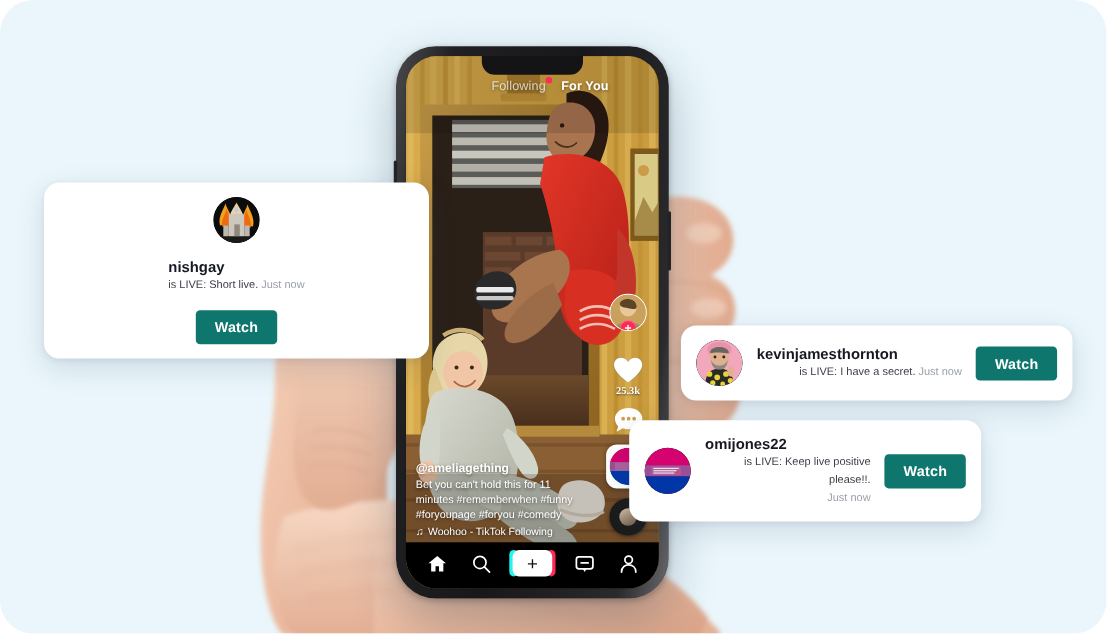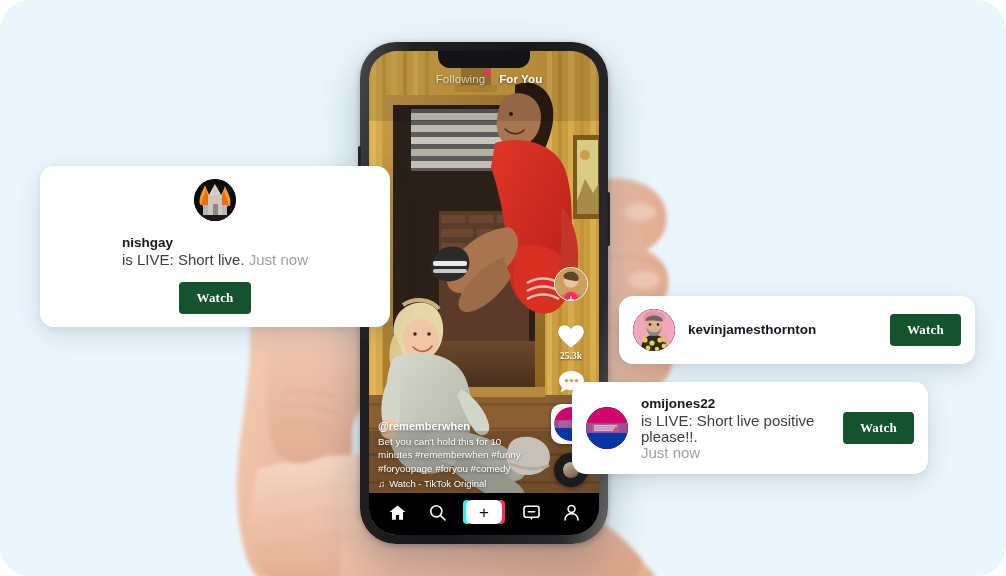--- a/index.html
+++ b/index.html
@@ -76,21 +76,21 @@
   #video {
     position: absolute;
     inset: 0;
     overflow: hidden;
   }
   #video svg { display: block; width: 100%; height: 100%; }
 
   
   #top-nav {
     position: absolute;
-    top: 22px; left: 5px; width: 100%;
+    top: 22px; left: 16px; width: 100%;
     display: flex;
     justify-content: center;
     align-items: center;
     gap: 14px;
     z-index: 32;
     text-shadow: 0 1px 3px rgba(0,0,0,0.45);
   }
   #top-nav .nav-item {
     font-size: 11.5px;
     color: rgba(255,255,255,0.72);
@@ -247,42 +247,43 @@
   .notif-avatar svg { display:block; width:100%; height:100%; }
   .notif-text { flex: 1 1 auto; min-width: 0; }
   .notif-name {
     font-size: 13.5px;
     font-weight: bold;
     color: #161823;
     line-height: 17px;
     margin-bottom: 1px;
   }
   .notif-sub {
-    font-size: 15px;
+    font-size: 10px;
     color: #3b3e48;
     line-height: 16.5px;
+    text-align: right;
   }
   .notif-sub .time { color: #9aa0ab; }
   .watch-btn {
     flex: 0 0 auto;
-    background: #14532d;
+    background: #0f766e;
     color: #fff;
     font-size: 13px;
     font-weight: bold;
     border: none;
     border-radius: 4px;
     padding: 8px 17px;
     cursor: pointer;
-    font-family: Liberation Serif, serif;
+    font-family: Liberation Sans, sans-serif;
     letter-spacing: .2px;
   }
 
   #notif-1 { left: 40px; top: 166px; width: 350px; flex-direction: column; }
   #notif-2 { left: 619px; top: 296px; width: 356px; }
-  #notif-3 { left: 572px; top: 382px; width: 356px; }
+  #notif-3 { left: 572px; top: 382px; width: 320px; }
   #notif-3 .notif-sub { line-height: 16px; }
 </style>
 </head>
 <body>
 
 <div id="stage">
 
   <svg id="hand-layer" viewBox="0 0 1006 576" xmlns="http://www.w3.org/2000/svg" aria-hidden="true">
     <defs>
       <linearGradient id="skin1" x1="0" y1="0" x2="1" y2="1">
@@ -625,25 +626,25 @@
             </svg>
           </div>
         </div>
 
         <div id="disc">
           <div class="disc-img"></div>
         </div>
       </div>
 
       <div id="caption">
-        <div class="handle">@rememberwhen</div>
-        <div class="desc">Bet you can't hold this for 10 minutes #rememberwhen #funny #foryoupage #foryou #comedy</div>
+        <div class="handle">@ameliagething</div>
+        <div class="desc">Bet you can't hold this for 11 minutes #rememberwhen #funny #foryoupage #foryou #comedy</div>
         <div class="music">
           <span>♫</span>
-          <span>Watch - TikTok Original</span>
+          <span>Woohoo - TikTok Following</span>
         </div>
       </div>
 
       <div id="tabbar">
         <div class="tab-icon">
           <svg width="19" height="19" viewBox="0 0 24 24" aria-hidden="true">
             <path d="M12 3 L22 11.5 h-3 V21 h-5 v-6 h-4 v6 H5 V11.5 H2 Z" fill="#fff"></path>
           </svg>
         </div>
         <div class="tab-icon">
@@ -733,20 +734,24 @@
           <path d="M12.5 11 C14 5, 28 5, 29.5 11 C30 13, 28 12, 21 11.5 C15 11, 12.5 13, 12.5 11 Z" fill="#6b6560"></path>
           <path d="M13.5 18 C15 25, 27 25, 28.5 18 C28.5 23, 26 27, 21 27 C16 27, 13.5 23, 13.5 18 Z" fill="#8d877f"></path>
           <circle cx="17" cy="15.5" r="1.3" fill="#2b2119"></circle>
           <circle cx="25" cy="15.5" r="1.3" fill="#2b2119"></circle>
           <path d="M30 24 C34 24, 36 28, 34 32 C32 35, 28 33, 28 29 Z" fill="#e0b091"></path>
         </g>
       </svg>
     </div>
     <div class="notif-text">
       <div class="notif-name">kevinjamesthornton</div>
+      <div class="notif-sub">
+        <span>is LIVE: I have a secret.</span>
+        <span class="time">Just now</span>
+      </div>
     </div>
     <button class="watch-btn">Watch</button>
   </div>
 
   <div class="notif" id="notif-3">
     <div class="notif-avatar">
       <svg viewBox="0 0 42 42" xmlns="http://www.w3.org/2000/svg" aria-hidden="true">
         <defs>
             <clipPath id="cl3">
               <circle cx="21" cy="21" r="21"></circle>
@@ -761,19 +766,19 @@
             <rect x="8" y="18.3" width="23" height="1.1"></rect>
             <rect x="8" y="20.4" width="21" height="1.1"></rect>
             <rect x="8" y="22.5" width="19" height="1.1"></rect>
           </g>
           <circle cx="30" cy="22.5" r="1.4" fill="#e8463b"></circle>
         </g>
       </svg>
     </div>
     <div class="notif-text">
       <div class="notif-name">omijones22</div>
-      <div class="notif-sub">is LIVE: Short live positive please!!.</div>
+      <div class="notif-sub">is LIVE: Keep live positive please!!.</div>
       <div class="notif-sub time" style="color:#9aa0ab;">Just now</div>
     </div>
     <button class="watch-btn">Watch</button>
   </div>
 
 </div>
 
 </body></html>

